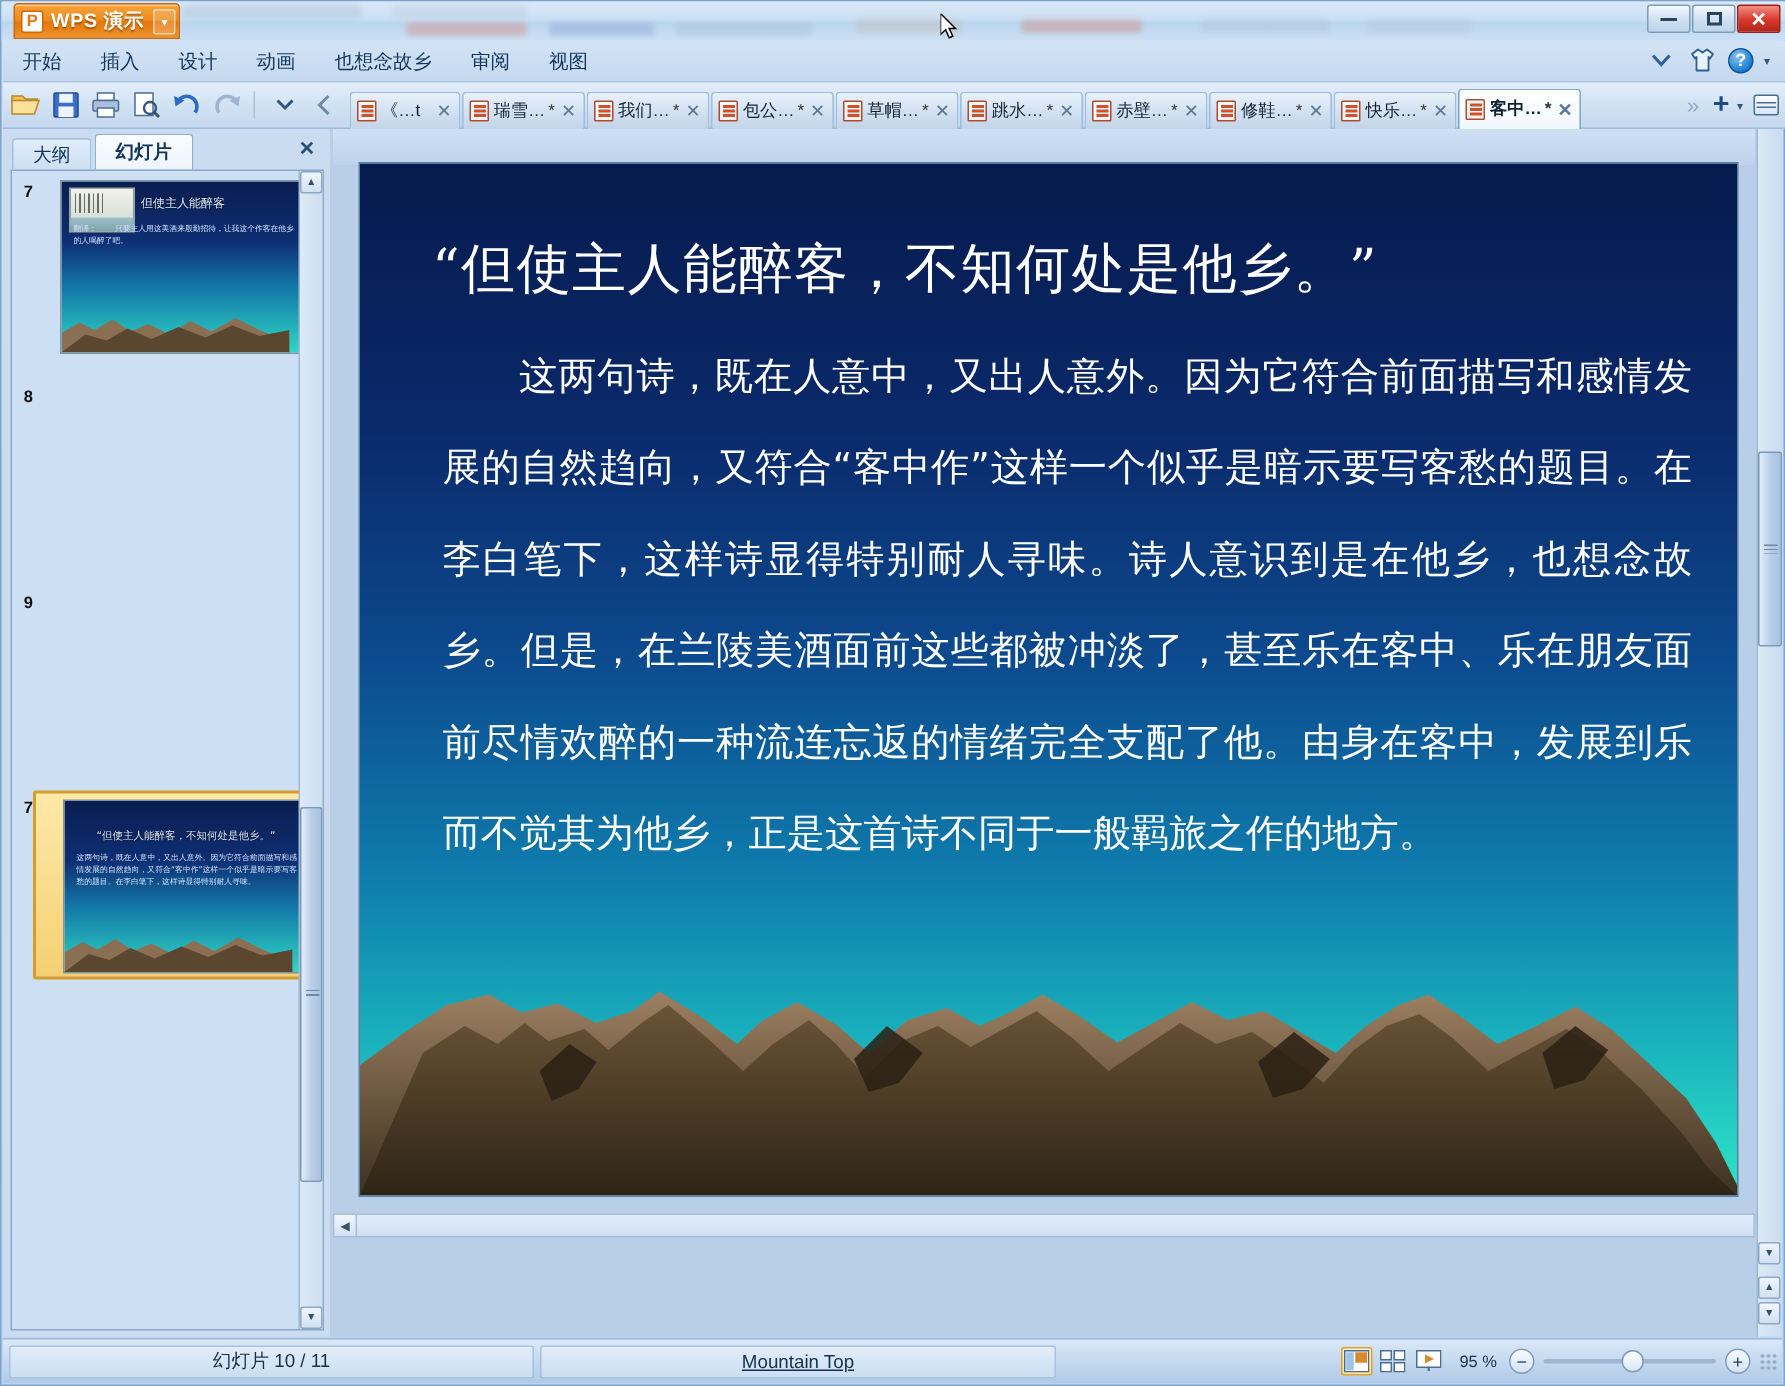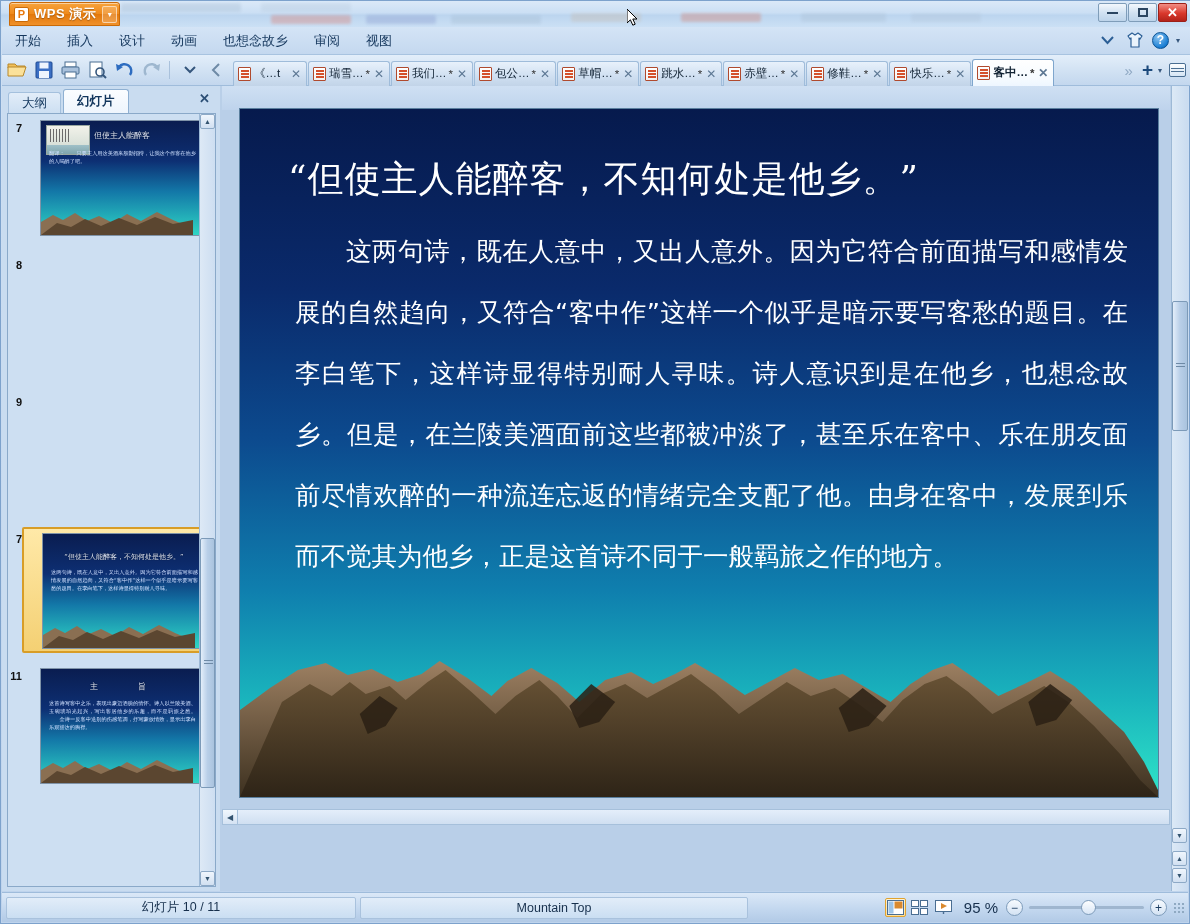--- a/index.html
+++ b/index.html
@@ -273,21 +273,21 @@
     height:22px;display:flex;align-items:center;justify-content:center;
     border:1px solid #a9c2dd;border-radius:2px;margin-left:4px;
     background:linear-gradient(#e2edf9,#cadef2);
   }
   .sb-spacer{flex:1;}
   .view-btn{
     width:21px;height:19px;margin-left:3px;border:1px solid transparent;border-radius:2px;
     display:flex;align-items:center;justify-content:center;
   }
   .view-btn.active{border-color:#e0a32f;background:linear-gradient(#fff4d6,#ffe09a);}
-  .zoom-pct{font-size:15px;color:#17304d;margin:0 8px 0 10px;}
+  .zoom-pct{font-size:11px;color:#17304d;margin:0 8px 0 10px;}
   .zbtn{
     width:17px;height:17px;border-radius:50%;
     border:1px solid #7e9cba;background:linear-gradient(#f7fbff,#d3e2f3);
     display:flex;align-items:center;justify-content:center;
     font-size:12px;color:#1d3e61;line-height:14px;
   }
   .ztrack{width:115px;height:3px;background:#9fb6cf;border-radius:2px;margin:0 6px;position:relative;}
   .zknob{
     position:absolute;left:52px;top:-6px;width:15px;height:15px;border-radius:50%;
     border:1px solid #7e9cba;background:linear-gradient(#fdfeff,#d8e6f6);
@@ -527,32 +527,20 @@
           <div class="thumb">
             <div class="t-title small" style="top:18px;">“但使主人能醉客，不知何处是他乡。”</div>
             <div class="t-body center" style="top:34px;">这两句诗，既在人意中，又出人意外。因为它符合前面描写和感情发展的自然趋向，又符合“客中作”这样一个似乎是暗示要写客愁的题目。在李白笔下，这样诗显得特别耐人寻味。</div>
             <svg class="t-mount" viewBox="0 0 152 26" preserveAspectRatio="none">
               <polygon points="0,26 0,13 12,6 22,11 34,4 46,12 58,7 72,14 86,5 100,12 116,3 132,11 144,16 152,13 152,26" fill="#8a6f52"></polygon>
               <polygon points="0,26 16,14 30,18 44,10 60,17 78,9 96,16 114,8 132,15 152,11 152,26" fill="#5b4630"></polygon>
             </svg>
           </div>
         </div>
 
-        <div class="thumb-row">
-          <span class="thumb-num">11</span>
-          <div class="thumb">
-            <div class="t-title" style="top:12px;letter-spacing:8px;">主　　旨</div>
-            <div class="t-body center" style="top:30px;">这首诗写客中之乐，表现出豪迈洒脱的情怀。诗人以兰陵美酒、玉碗琥珀光起兴，写出客居他乡的乐趣，而不是羁旅之愁。
-　　全诗一反客中送别的伤感笔调，抒写豪放情致，显示出李白乐观豁达的胸襟。</div>
-            <svg class="t-mount" viewBox="0 0 152 26" preserveAspectRatio="none">
-              <polygon points="0,26 0,13 12,6 22,11 34,4 46,12 58,7 72,14 86,5 100,12 116,3 132,11 144,16 152,13 152,26" fill="#8a6f52"></polygon>
-              <polygon points="0,26 16,14 30,18 44,10 60,17 78,9 96,16 114,8 132,15 152,11 152,26" fill="#5b4630"></polygon>
-            </svg>
-          </div>
-        </div>
 
       </div>
 
       <div class="lp-vscroll">
         <div class="sc-btn" style="margin-top:0;">▲</div>
         <div class="sc-thumb" style="top:424px;height:250px;">
           <span class="sc-grip"></span>
         </div>
         <div class="sc-btn" style="position:absolute;bottom:0;left:0;right:0;">▼</div>
       </div>
@@ -597,21 +585,21 @@
         <span class="sc-grip"></span>
       </div>
       <div class="sc-btn" style="position:absolute;bottom:48px;left:0;">▼</div>
       <div class="sc-btn" style="position:absolute;bottom:25px;left:0;">▲</div>
       <div class="sc-btn" style="position:absolute;bottom:8px;left:0;">▼</div>
     </div>
   </div>
 
   <div class="statusbar">
     <div class="sb-cell" style="width:350px;">幻灯片 10 / 11</div>
-    <div class="sb-cell" style="width:388px;">Mountain Top</div>
+    <div class="sb-cell" style="width:344px;text-decoration:underline;">Mountain Top</div>
     <span class="sb-spacer"></span>
 
     <span class="view-btn active">
       <svg width="17" height="15" viewBox="0 0 17 15">
         <rect x="0.5" y="0.5" width="16" height="14" fill="#fff" stroke="#4a6e92"></rect>
         <rect x="1.5" y="1.5" width="5" height="12" fill="#9ec4e6"></rect>
         <rect x="7.5" y="1.5" width="8" height="7" fill="#d9892e"></rect>
       </svg>
     </span>
     <span class="view-btn">

